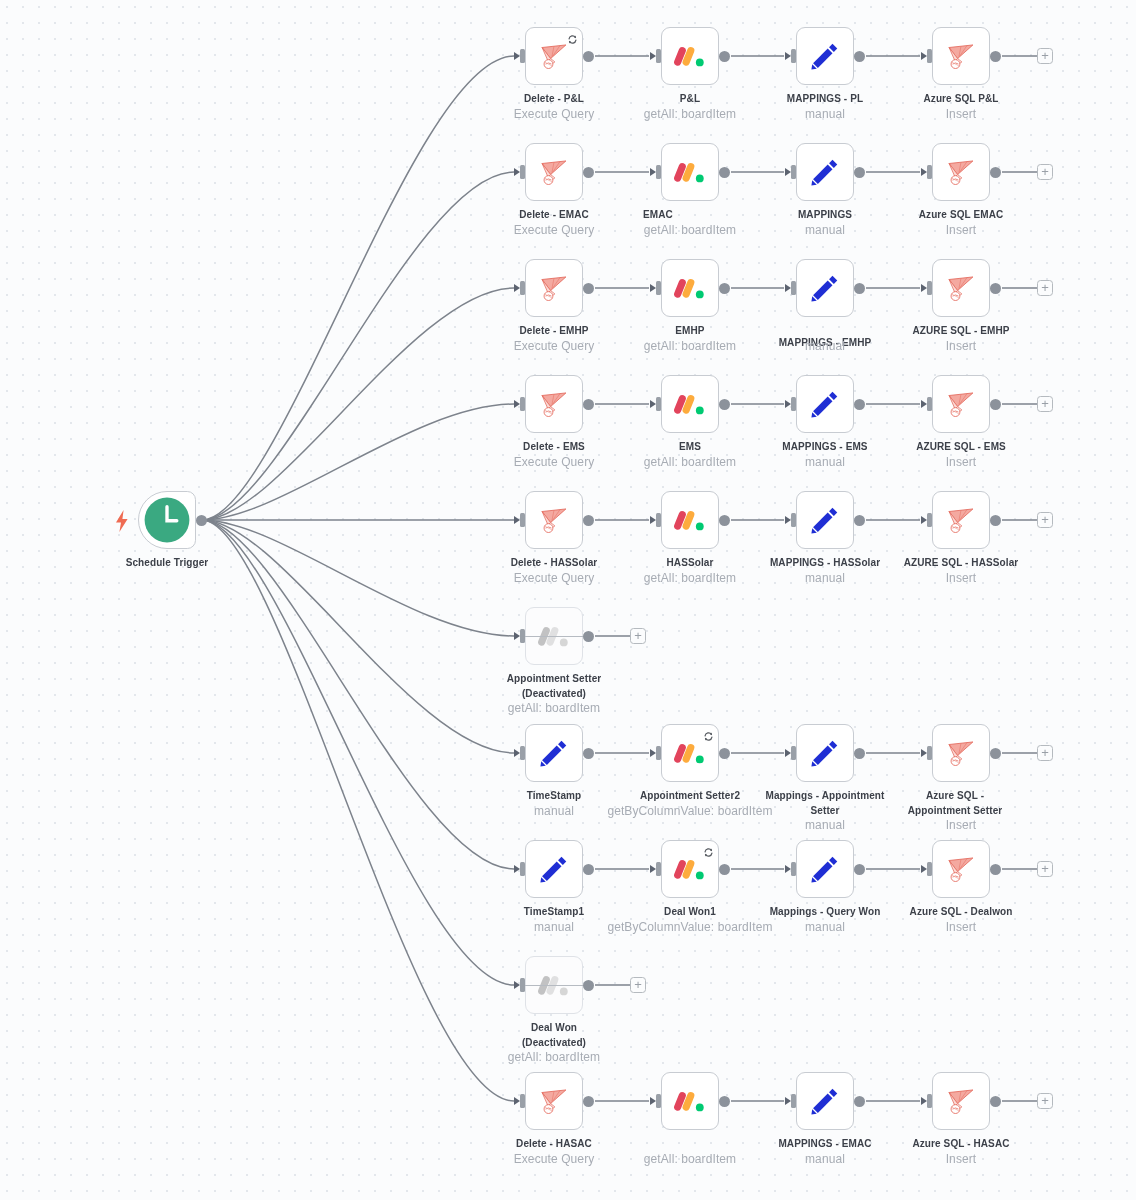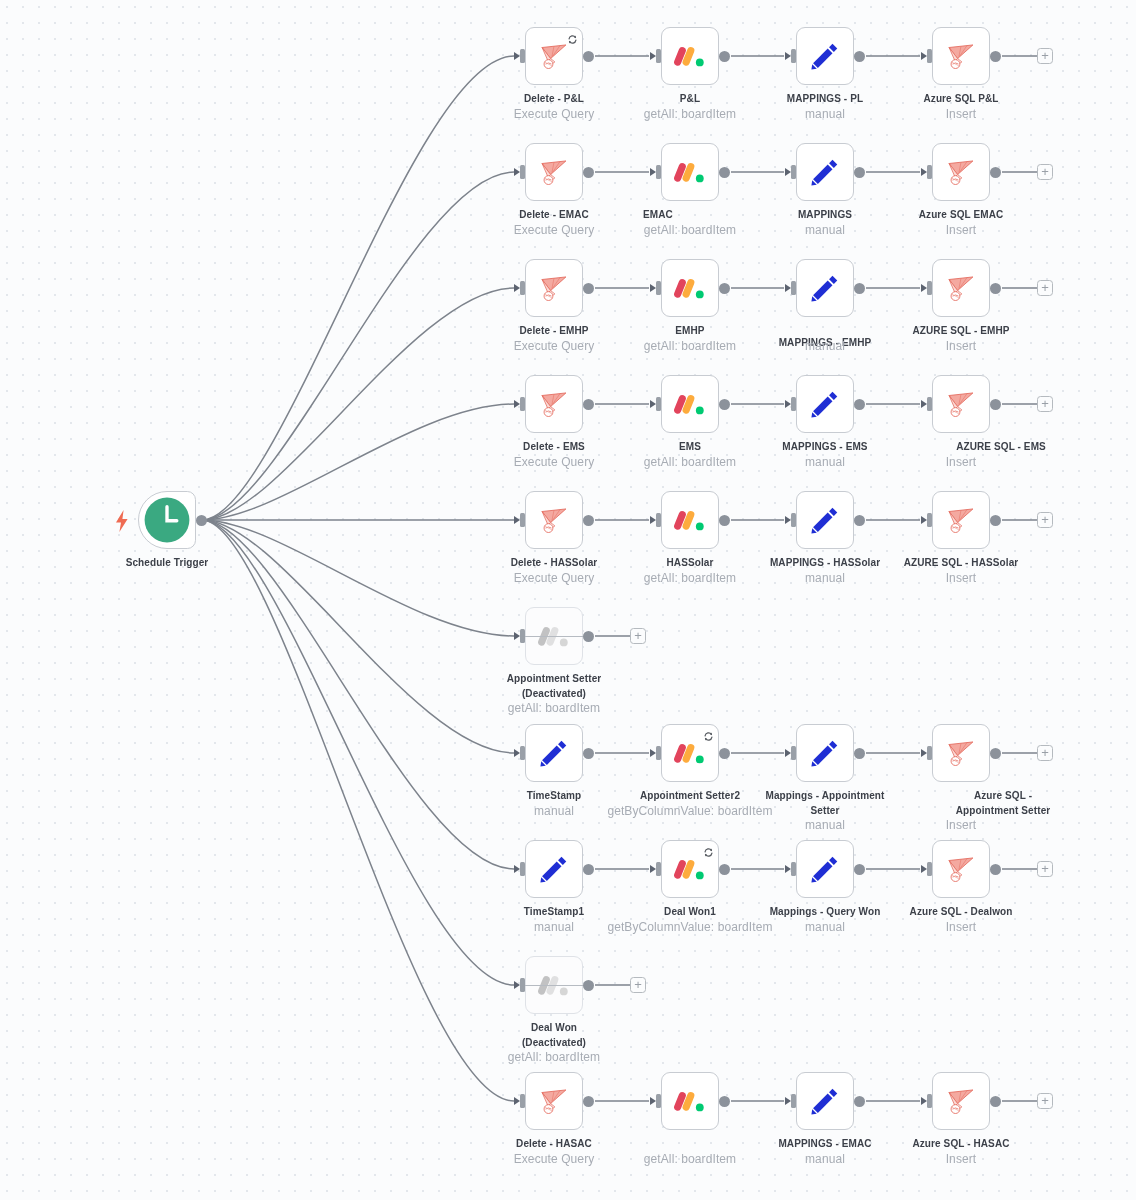--- a/index.html
+++ b/index.html
@@ -469,21 +469,21 @@
         <ellipse cx="13.5" cy="29.5" rx="5.2" ry="5.2" fill="#ffffff" stroke="#e4695c" stroke-width="1"></ellipse>
         <path d="M10 29.5 q3.5 -2.6 7 0" stroke="#e4695c" stroke-width=".9" fill="none"></path>
         <path d="M8.6 27 L18.4 32" stroke="#f0a096" stroke-width=".8" fill="none"></path>
         <path d="M20 8.5 L17.5 21" stroke="#e4695c" stroke-width=".7" fill="none" opacity=".8"></path>
         <path d="M27 7.8 L18.5 20" stroke="#e4695c" stroke-width=".7" fill="none" opacity=".8"></path>
       </g>
     </svg>
         <span class="port-in"></span>
         <span class="port-out"></span>
       </div>
-      <div class="label" style="left: 866px; top: 440px; width: 190px; margin-left: 40px;">
+      <div class="label" style="left: 866px; top: 440px; width: 190px;">
         <div>AZURE SQL - EMS</div>
       </div>
       <div class="sublabel" style="left: 866px; top: 455.5px; width: 190px;">Insert</div>
       <div class="node" title="Delete - HASSolar" style="left: 525px; top: 491px;">
         <svg class="glyph" viewBox="0 0 40 40">
       <g>
         <path d="M6 10 L34 7 L16 23 Z" fill="#f4a9a0" stroke="#e4695c" stroke-width="1"></path>
         <path d="M6 10 L16 23 L13 26 Z" fill="#fbd9d4" stroke="#e4695c" stroke-width=".9"></path>
         <path d="M13 26 L16 23 L21 27 L15 31 Z" fill="#ffffff" stroke="#e4695c" stroke-width=".9"></path>
         <ellipse cx="13.5" cy="29.5" rx="5.2" ry="5.2" fill="#ffffff" stroke="#e4695c" stroke-width="1"></ellipse>
@@ -629,21 +629,21 @@
         <ellipse cx="13.5" cy="29.5" rx="5.2" ry="5.2" fill="#ffffff" stroke="#e4695c" stroke-width="1"></ellipse>
         <path d="M10 29.5 q3.5 -2.6 7 0" stroke="#e4695c" stroke-width=".9" fill="none"></path>
         <path d="M8.6 27 L18.4 32" stroke="#f0a096" stroke-width=".8" fill="none"></path>
         <path d="M20 8.5 L17.5 21" stroke="#e4695c" stroke-width=".7" fill="none" opacity=".8"></path>
         <path d="M27 7.8 L18.5 20" stroke="#e4695c" stroke-width=".7" fill="none" opacity=".8"></path>
       </g>
     </svg>
         <span class="port-in"></span>
         <span class="port-out"></span>
       </div>
-      <div class="label" style="left: 908px; top: 789px; width: 190px;">
+      <div class="label" style="left: 860px; top: 789px; width: 190px;">
         <div>Azure SQL -</div>
         <div>Appointment Setter</div>
       </div>
       <div class="sublabel" style="left: 866px; top: 819px; width: 190px;">Insert</div>
       <div class="node" title="TimeStamp1" style="left: 525px; top: 840px;">
         <svg class="glyph" viewBox="0 0 40 40">
       <g fill="#1f2ed4">
         <path d="M28.8 5.6 L34.4 11.2 L30.4 15.2 L24.8 9.6 Z"></path>
         <path d="M23.2 11.2 L28.8 16.8 L11.6 34 L6 28.4 Z"></path>
         <path d="M5 29.6 L4 35.9 L10.3 34.9 Z"></path>

